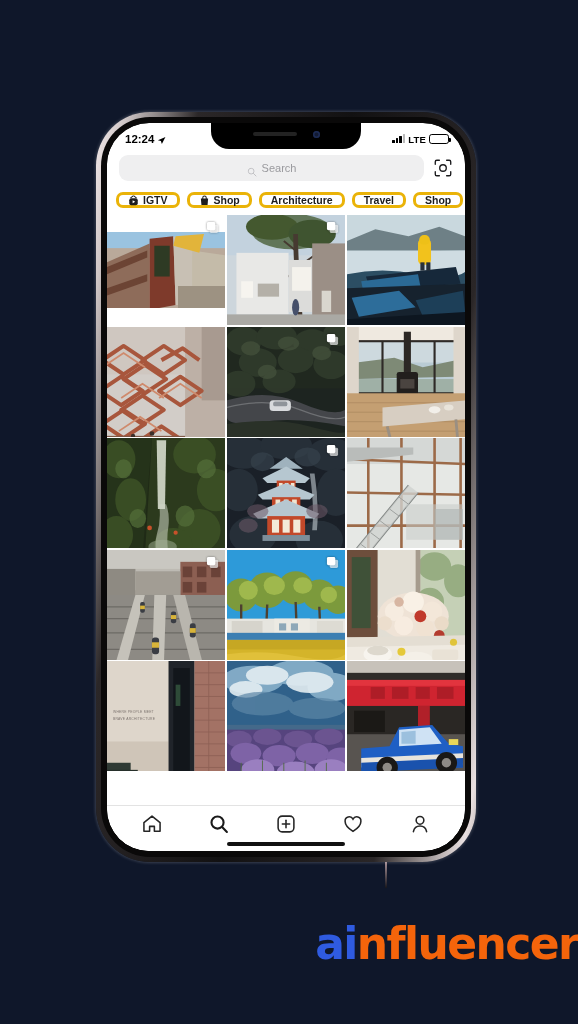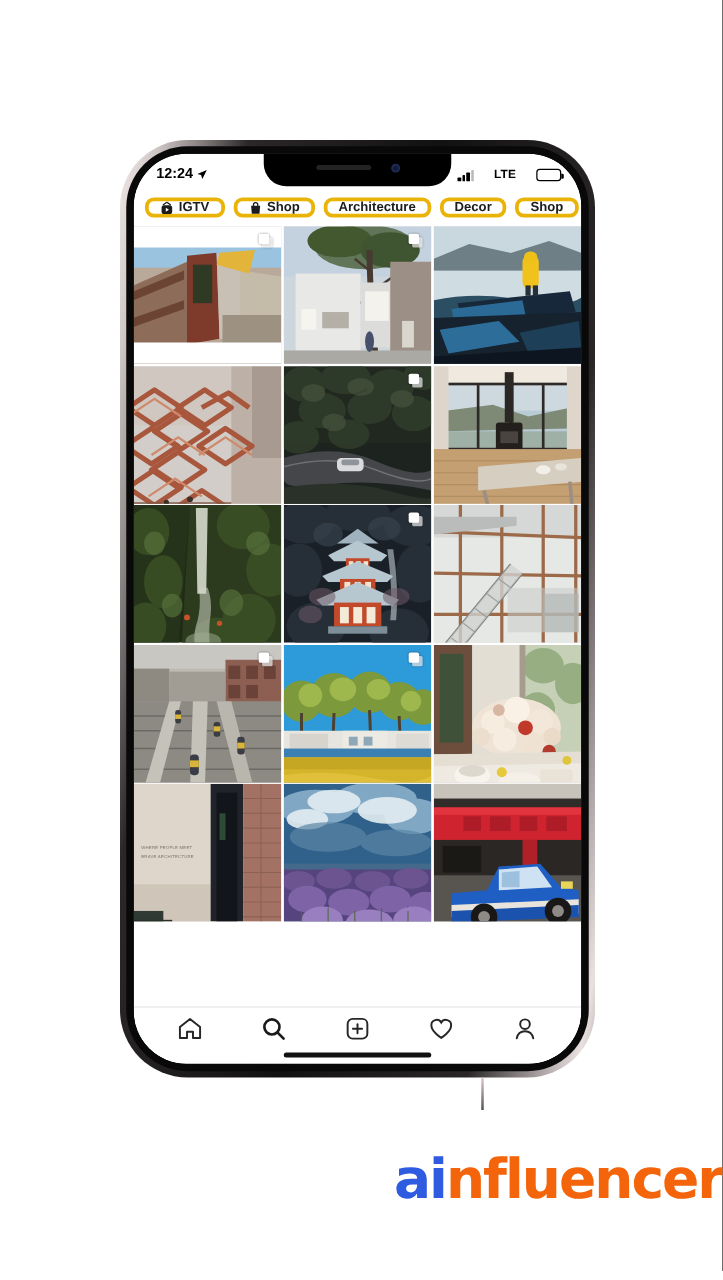--- a/index.html
+++ b/index.html
@@ -2,21 +2,21 @@
 <html><head>
 <meta charset="utf-8">
 <style>
   * { box-sizing: border-box; margin: 0; padding: 0; }
   html, body {
     width: 578px; height: 1024px;
     background: #000;
     font-family: "Liberation Sans", sans-serif;
     overflow: hidden;
   }
-  #stage { position: relative; width: 578px; height: 1024px; background: #ffffff; }
+  #stage { position: relative; width: 578px; height: 1024px; background: #0f172a; }
 
   
   .phone-frame {
     position: absolute; left: 96px; top: 112px;
     width: 380px; height: 750px;
     border-radius: 54px;
     background: linear-gradient(100deg,#f3eaea 0%,#cfc6c6 6%,#8e8787 12%,#2b2728 20%,#121112 50%,#2a2627 80%,#9c9494 90%,#e9e0e0 97%,#b9b0b0 100%);
     box-shadow: 0 0 3px 1px rgba(255,255,255,.18);
   }
   .phone-frame-inner {
@@ -54,21 +54,21 @@
   
   .statusbar {
     height: 28px; flex: 0 0 28px;
     display: flex; align-items: center; justify-content: space-between;
     padding: 4px 16px 0 18px;
     font-size: 11.5px; font-weight: bold; color: #000;
     position: relative; z-index: 20;
   }
   .sb-left { display: flex; align-items: center; gap: 3px; }
   .loc-arrow { display: inline-block; width: 9px; height: 9px; }
-  .sb-right { display: flex; align-items: flex-end; gap: 16px; }
+  .sb-right { display: flex; align-items: flex-start; gap: 3px; }
   .bars { display: flex; align-items: flex-end; gap: 1px; height: 9px; }
   .bars i { display: block; width: 2.5px; background: #000; border-radius: .5px; }
   .bars i:nth-child(1){height:3px}.bars i:nth-child(2){height:5px}
   .bars i:nth-child(3){height:7px}.bars i:nth-child(4){height:9px;background:#b9b9b9}
   .lte { font-size: 9.5px; font-weight: bold; letter-spacing: .2px; }
   .battery { width: 20px; height: 10px; border: 1.2px solid #000; border-radius: 2.8px;
              position: relative; padding: 1.2px; }
   .battery::after { content:""; position:absolute; right:-3px; top:3px; width:1.8px;
                     height:4px; background:#000; border-radius:0 1px 1px 0;}
   .batt-fill { height: 100%; width: 88%; background: #000; border-radius: 1.2px; }
@@ -176,20 +176,42 @@
                 <i></i>
                 <i></i>
                 <i></i>
                 <i></i>
               </span>
             <span class="lte">LTE</span>
             <span class="battery"><span class="batt-fill"></span></span>
           </div>
         </div>
 
+        <div class="searchrow">
+          <div class="searchbox">
+            <span class="sicon">
+              <svg viewBox="0 0 16 16" width="10" height="10">
+                <circle cx="6.6" cy="6.6" r="4.6" fill="none" stroke="#8e8e93" stroke-width="1.6"></circle>
+                <line x1="10.2" y1="10.2" x2="14.4" y2="14.4" stroke="#8e8e93" stroke-width="1.6" stroke-linecap="round"></line>
+              </svg>
+            </span>
+            <span class="splaceholder">Search</span>
+          </div>
+          <div class="scanbtn">
+            <svg viewBox="0 0 22 22" width="20" height="20">
+              <g fill="none" stroke="#1c1c1e" stroke-width="1.5" stroke-linecap="round">
+                <path d="M2.5 7 V4.2 A1.7 1.7 0 0 1 4.2 2.5 H7"></path>
+                <path d="M15 2.5 H17.8 A1.7 1.7 0 0 1 19.5 4.2 V7"></path>
+                <path d="M19.5 15 V17.8 A1.7 1.7 0 0 1 17.8 19.5 H15"></path>
+                <path d="M7 19.5 H4.2 A1.7 1.7 0 0 1 2.5 17.8 V15"></path>
+              </g>
+              <circle cx="11" cy="11" r="3.6" fill="none" stroke="#1c1c1e" stroke-width="1.5"></circle>
+            </svg>
+          </div>
+        </div>
 
         <div class="chiprow">
           <div class="chip">
             <span class="cicon">
               <svg viewBox="0 0 14 14" width="11" height="11">
                 <rect x="1.6" y="4" width="10.8" height="9" rx="2.6" fill="#1c1c1e"></rect>
                 <path d="M3.4 3.6 L6.6 1.2 M10.6 3.6 L7.4 1.2" stroke="#1c1c1e" stroke-width="1.3" stroke-linecap="round"></path>
                 <path d="M5.9 6.6 L9.1 8.6 L5.9 10.6 Z" fill="#fff"></path>
               </svg>
             </span>
@@ -201,21 +223,21 @@
                 <path d="M2.4 4.6 H11.6 L10.9 12.6 H3.1 Z" fill="#1c1c1e"></path>
                 <path d="M4.8 5.2 V3.6 A2.2 2.2 0 0 1 9.2 3.6 V5.2" fill="none" stroke="#1c1c1e" stroke-width="1.3"></path>
               </svg>
             </span>
             <span>Shop</span>
           </div>
           <div class="chip">
             <span>Architecture</span>
           </div>
           <div class="chip">
-            <span>Decor</span>
+            <span>Travel</span>
           </div>
           <div class="chip">
             <span>Shop</span>
           </div>
         </div>
 
         <div class="grid">
 
           <div class="cell">
             <svg class="art" viewBox="0 0 100 100" preserveAspectRatio="none">

